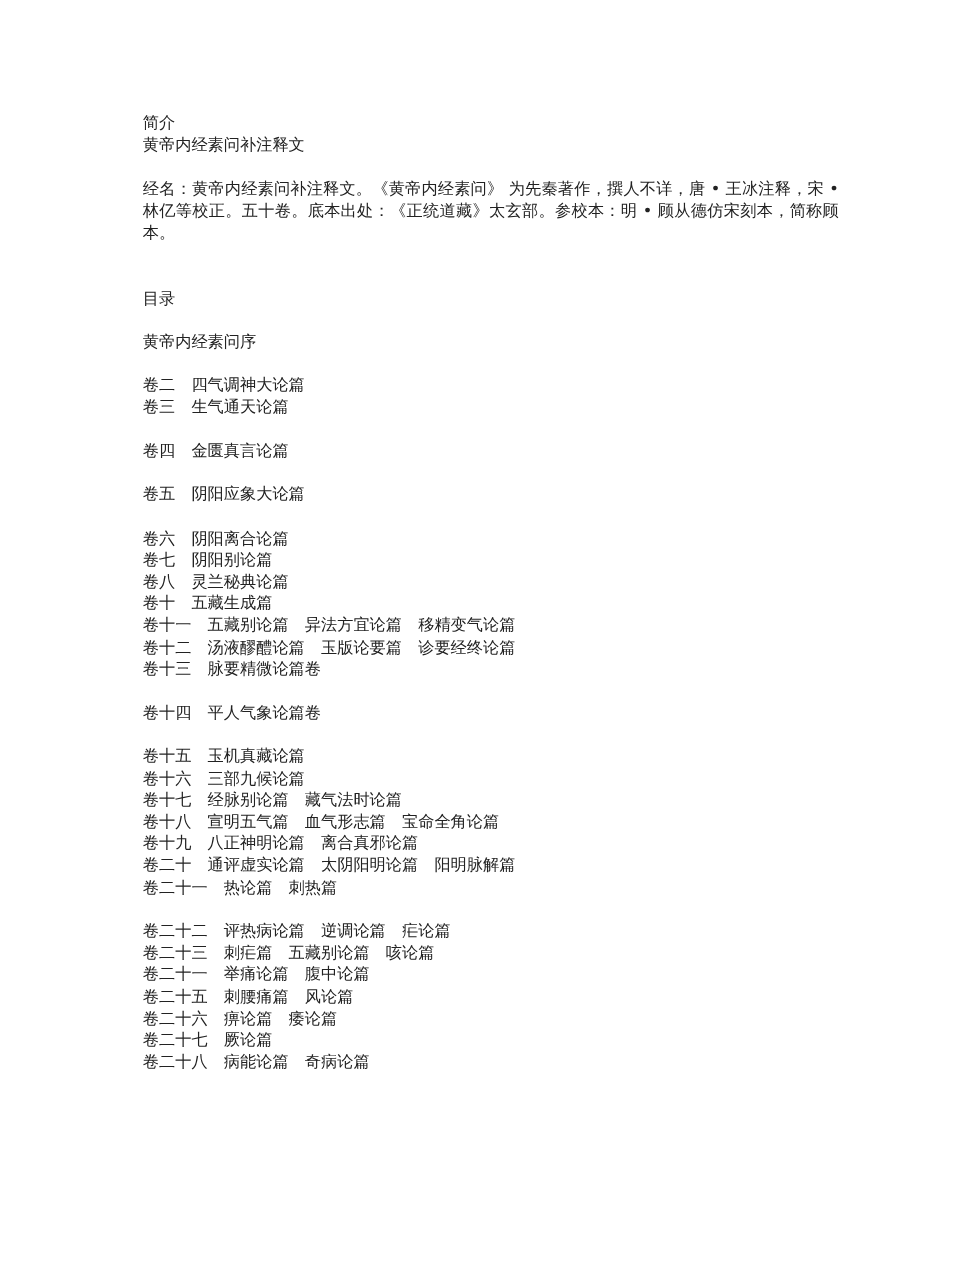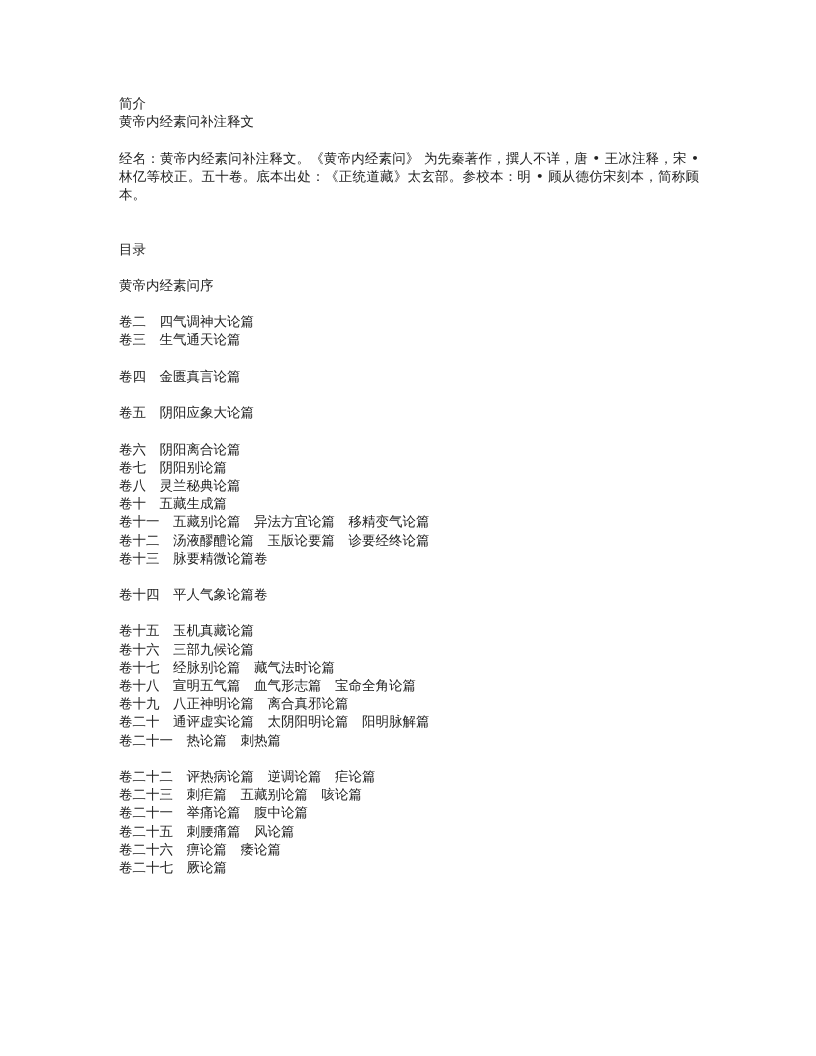--- a/index.html
+++ b/index.html
@@ -55,14 +55,15 @@
       <div class="toc-row"><span class="vol">卷十九</span><span class="chap">八正神明论篇</span><span class="chap">离合真邪论篇</span></div>
       <div class="toc-row"><span class="vol">卷二十</span><span class="chap">通评虚实论篇</span><span class="chap">太阴阳明论篇</span><span class="chap">阳明脉解篇</span></div>
       <div class="toc-row"><span class="vol">卷二十一</span><span class="chap">热论篇</span><span class="chap">刺热篇</span></div>
       <div class="blank"></div>
       <div class="toc-row"><span class="vol">卷二十二</span><span class="chap">评热病论篇</span><span class="chap">逆调论篇</span><span class="chap">疟论篇</span></div>
       <div class="toc-row"><span class="vol">卷二十三</span><span class="chap">刺疟篇</span><span class="chap">五藏别论篇</span><span class="chap">咳论篇</span></div>
       <div class="toc-row"><span class="vol">卷二十一</span><span class="chap">举痛论篇</span><span class="chap">腹中论篇</span></div>
       <div class="toc-row"><span class="vol">卷二十五</span><span class="chap">刺腰痛篇</span><span class="chap">风论篇</span></div>
       <div class="toc-row"><span class="vol">卷二十六</span><span class="chap">痹论篇</span><span class="chap">痿论篇</span></div>
       <div class="toc-row"><span class="vol">卷二十七</span><span class="chap">厥论篇</span></div>
+      <div class="toc-row"><span class="vol">卷二十八</span><span class="chap">病能论篇</span><span class="chap">奇病论篇</span></div>
     </div>
 </div>
 
 </body></html>

